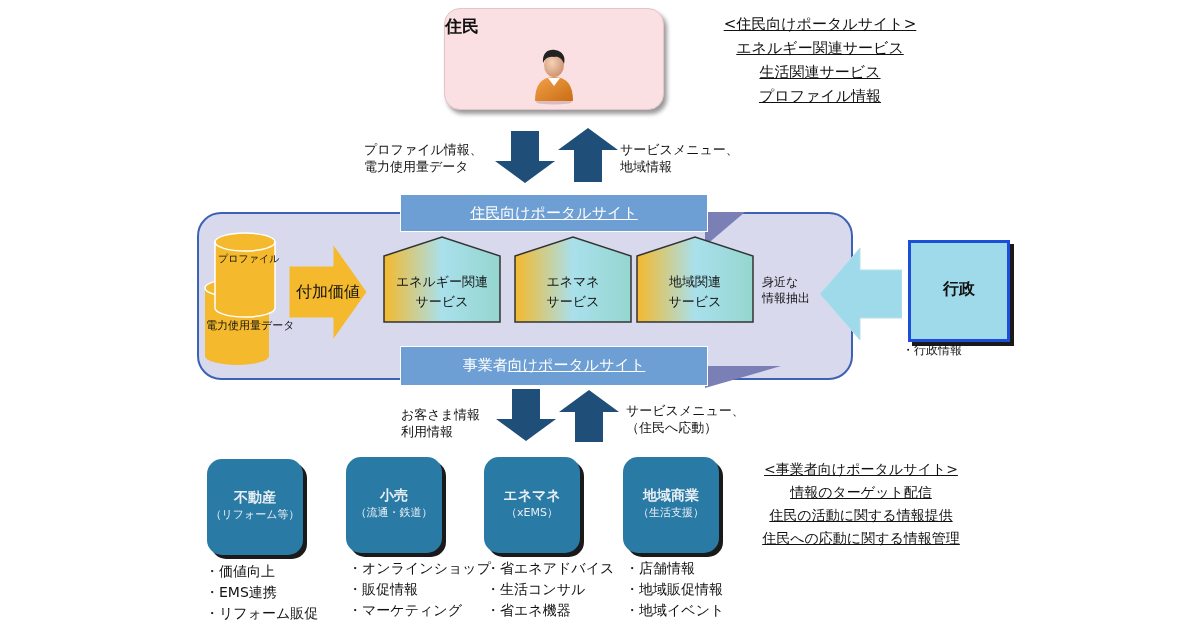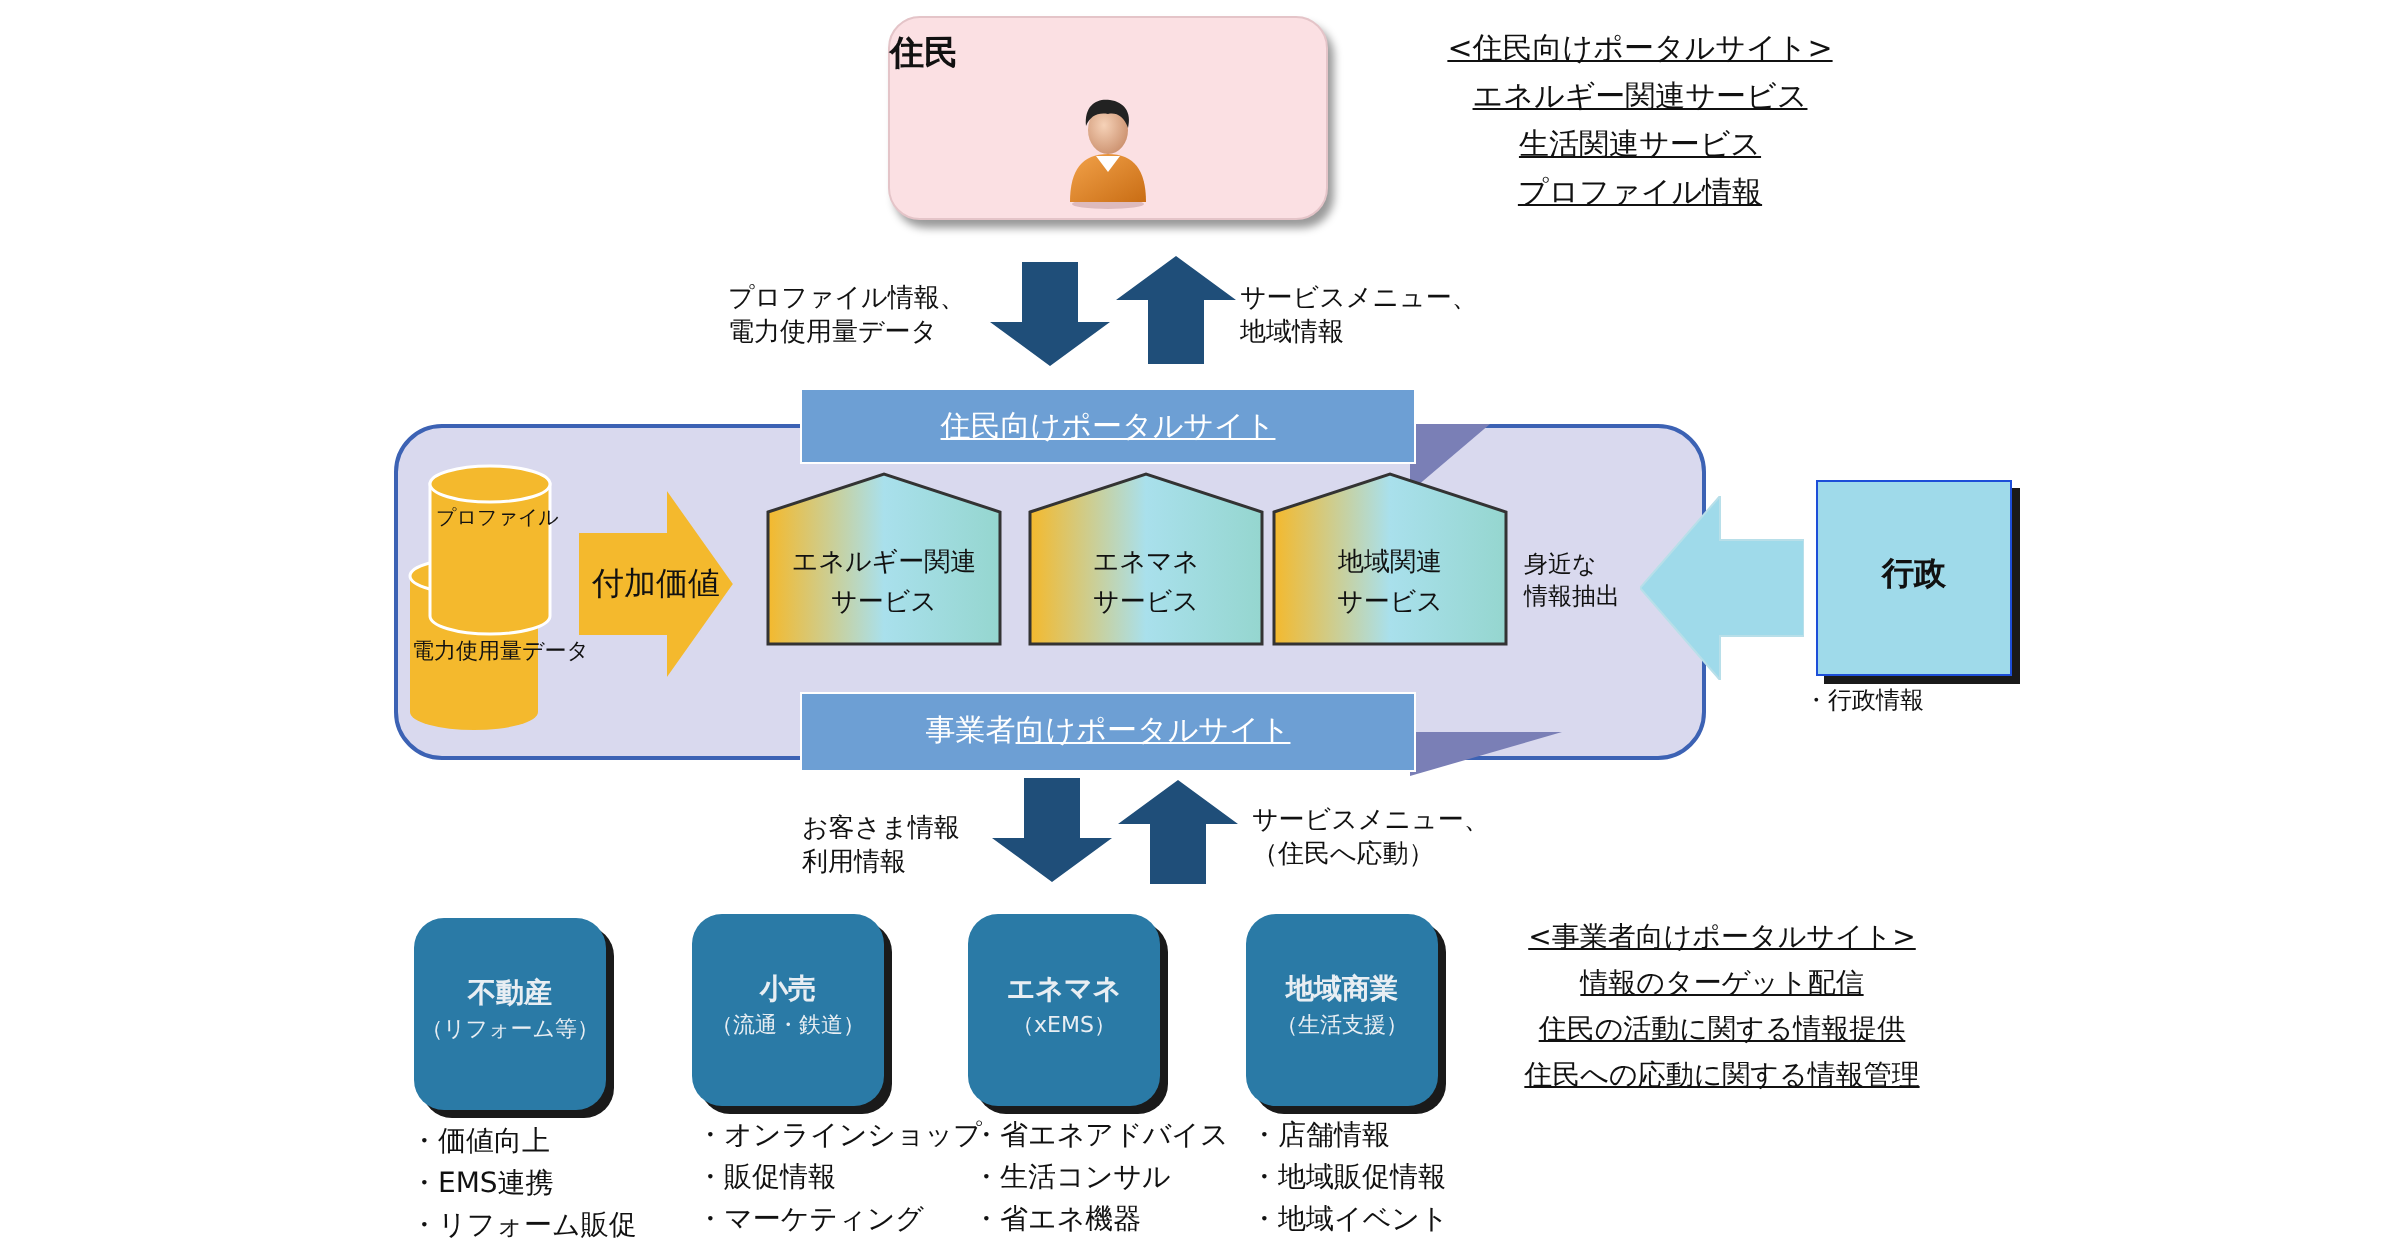--- a/index.html
+++ b/index.html
@@ -24,21 +24,21 @@
   .house{width:118px;height:88px;}
   .house-label{position:absolute;left:0;top:36px;width:100%;text-align:center;font-size:13px;line-height:20px;}
 
   .biz{width:96px;height:96px;background:#2a7aa6;color:#e8eef3;text-align:center;
        box-shadow:4px 4px 0 #1a1a1a;border-radius:15px;}
   .biz .t1{font-size:14px;font-weight:bold;margin-top:28px;line-height:20px;}
   .biz .t2{font-size:11px;line-height:16px;}
 
   .bullets div{font-size:14px;line-height:21px;white-space:nowrap;}
 
-  #gov{left:908px;top:240px;width:96px;height:96px;background:#9fdaea;border:1px solid #1d4ed8;
+  #gov{left:908px;top:240px;width:96px;height:96px;background:#9fdaea;border:3px solid #1d4ed8;
        box-shadow:4px 4px 0 #1a1a1a;}
   #gov-label{position:absolute;left:0;top:36px;width:100%;text-align:center;font-size:16px;font-weight:bold;}
 </style>
 </head>
 <body>
 
 <div id="resident" class="abs">
   <div id="resident-title" class="abs">住民</div>
   <svg class="abs" style="left:84px;top:36px" width="50" height="60" viewBox="0 0 50 60">
     <defs>

